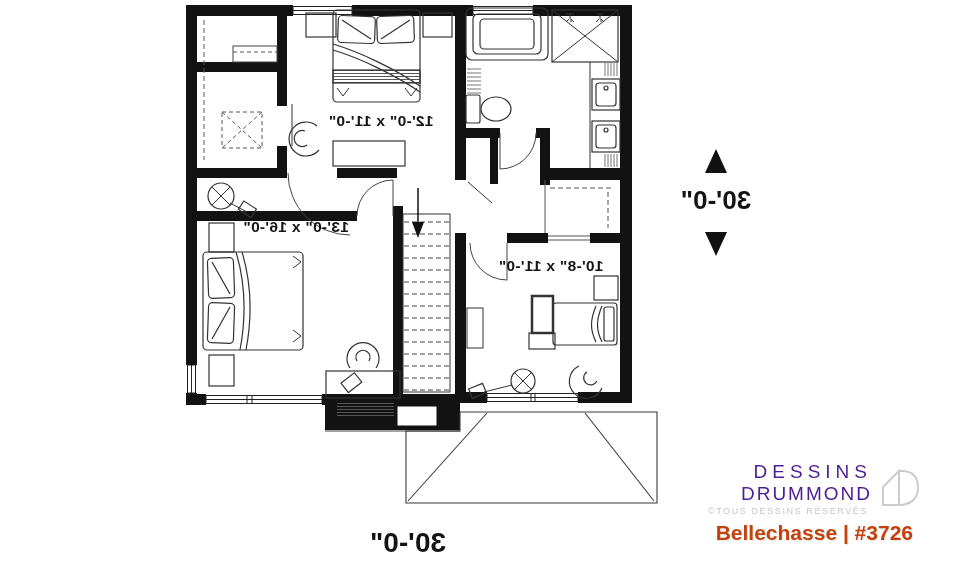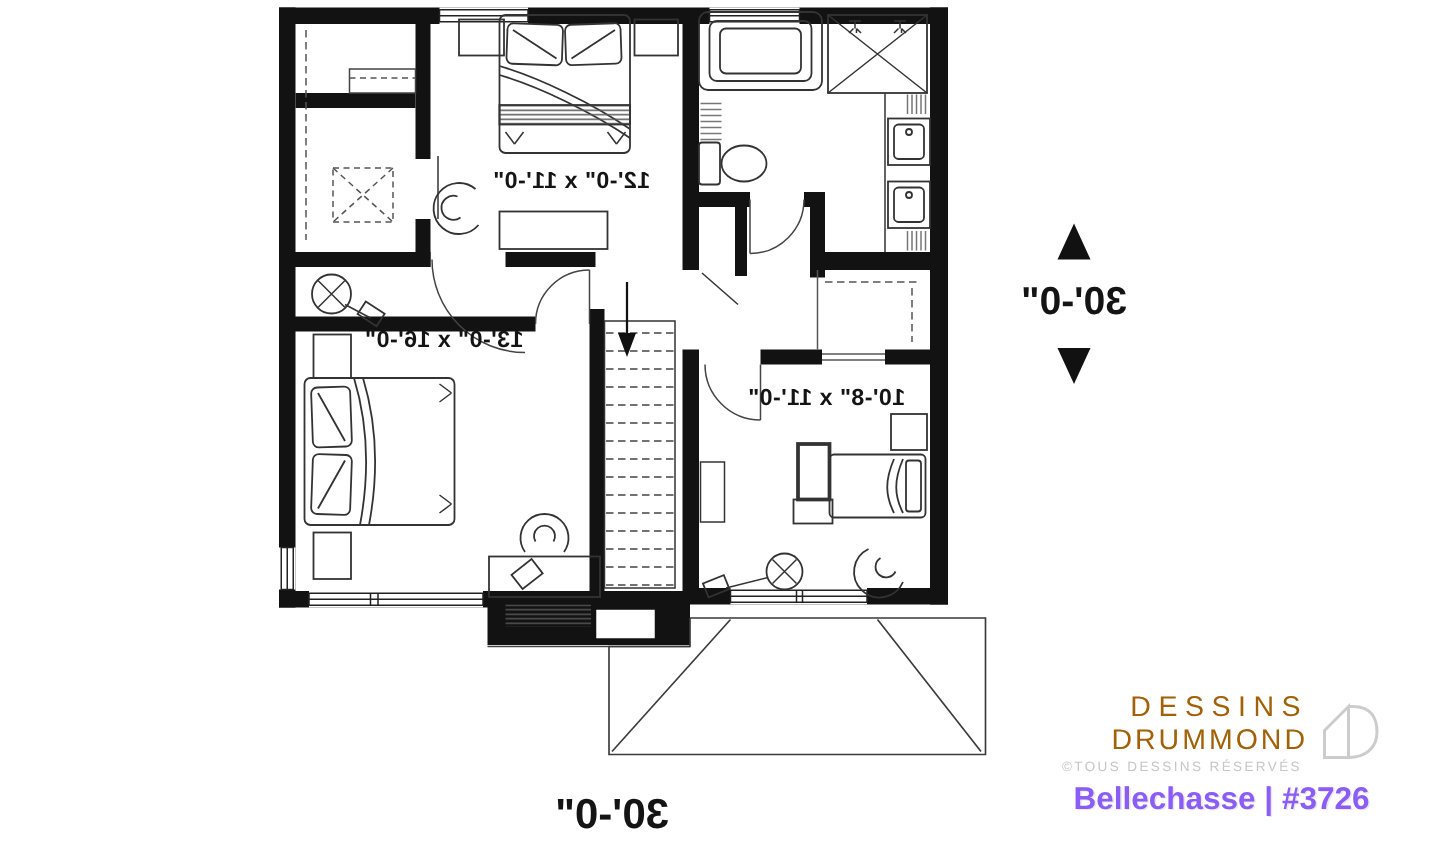--- a/index.html
+++ b/index.html
@@ -4,25 +4,25 @@
 <style>
   html,body{margin:0;padding:0;background:#fff;}
   .canvas{position:relative;width:960px;height:569px;background:#ffffff;
           font-family:"Liberation Sans",sans-serif;overflow:hidden;}
   svg.plan{position:absolute;left:0;top:0;}
   .dim-label{position:absolute;font-weight:bold;color:#141414;white-space:nowrap;
              text-align:center;transform:scale(-1,1);}
   .room-label{font-size:15.5px;width:130px;letter-spacing:0.3px;}
   .side-label{font-size:26px;width:140px;}
   .bottom-label{font-size:28px;width:140px;}
-  .brand-line{position:absolute;color:#a16207;white-space:nowrap;}
+  .brand-line{position:absolute;color:#4c1d95;white-space:nowrap;}
   .brand-1{right:88px;top:461px;font-size:19px;letter-spacing:5px;}
   .brand-2{right:88px;top:483px;font-size:19px;letter-spacing:2px;text-align:right;}
   .brand-rights{right:92px;top:506px;font-size:9px;letter-spacing:1.6px;color:#c6c6c6;}
-  .brand-title{right:47px;top:521px;font-size:21px;font-weight:bold;color:#8b5cf6;
+  .brand-title{right:47px;top:521px;font-size:21px;font-weight:bold;color:#c2410c;
                text-shadow:1px 1px 0 #e9e9e9;}
   .dmark{position:absolute;left:869px;top:461px;}
 </style>
 </head>
 <body>
 
 <div class="canvas">
 
 <svg class="plan" width="960" height="569" viewBox="0 0 960 569">
   <defs>

